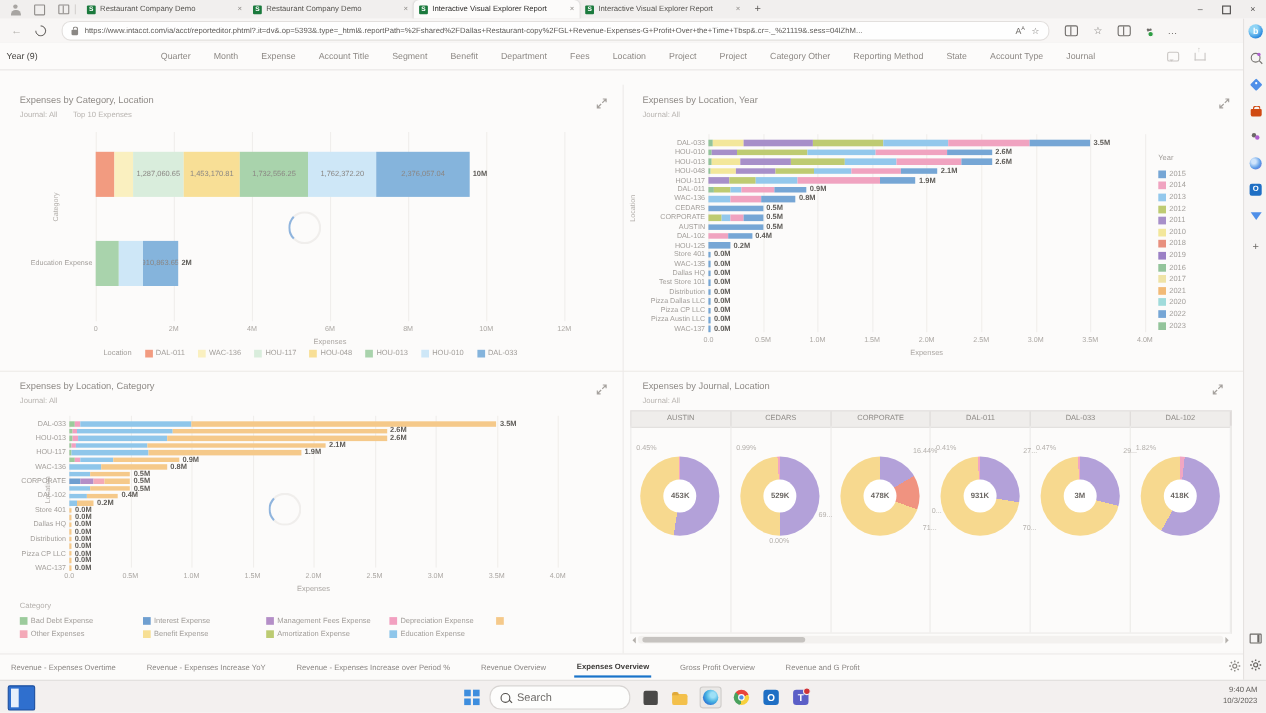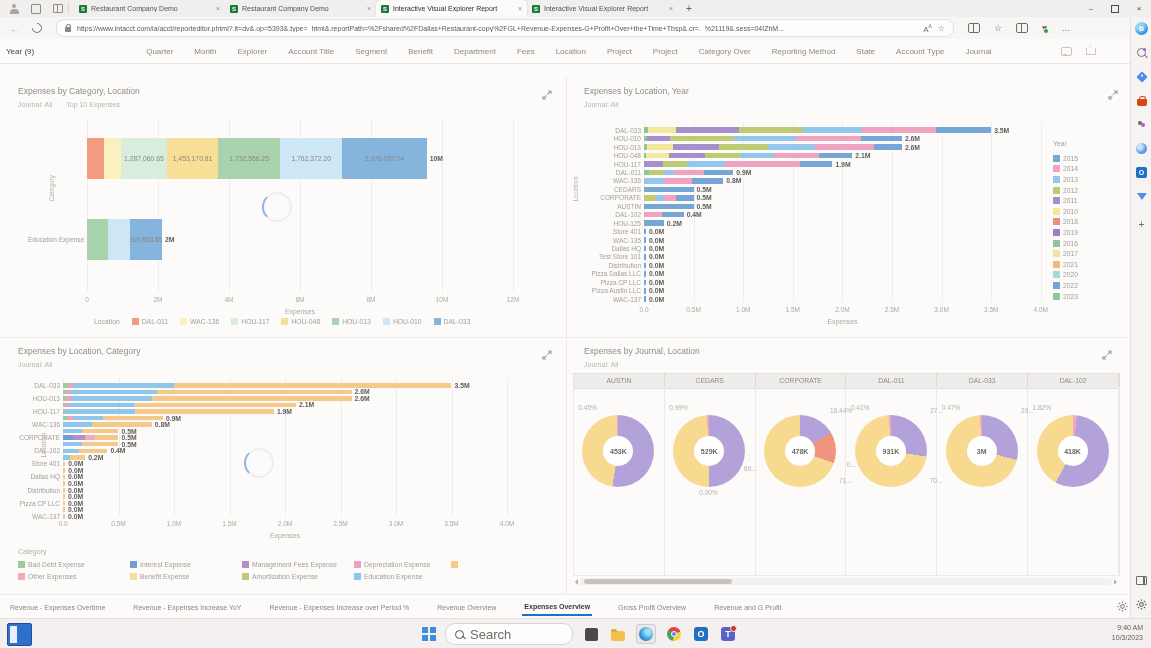--- a/index.html
+++ b/index.html
@@ -108,21 +108,21 @@
   
   #taskbar{position:absolute;left:0;top:618px;width:1151px;height:30px;background:#f3f0ef;border-top:1px solid #e2dfdd;}
   #startapp{position:absolute;left:7px;top:4px;width:23px;height:21px;background:#2f6fce;border-radius:2px;border:1px solid #1d4f9e;}
   #startapp:after{content:"";position:absolute;left:2px;top:2px;width:7px;height:17px;background:#e8f0fb;}
   #tb-center{position:absolute;left:422px;top:0;height:30px;display:flex;align-items:center;gap:9px;}
   .winlogo{width:14px;height:14px;display:grid;grid-template-columns:6px 6px;grid-template-rows:6px 6px;gap:1.5px;}
   .winlogo span{background:#3e8ede;}
   #searchpill{width:108px;height:20px;background:#fdfdfc;border:1px solid #d8d5d3;border-radius:10px;display:flex;align-items:center;gap:6px;padding:0 9px;}
   #searchpill .mag{border-color:#55524f;}
   #searchpill .mag:after{background:#55524f;}
-  #search-label{font-size:13px;color:#6e6b68;}
+  #search-label{font-size:10px;color:#6e6b68;}
   .appic{width:18px;height:18px;display:flex;align-items:center;justify-content:center;position:relative;border-radius:3px;}
   .appic.active{background:#eae8e6;border:1px solid #cfccca;}
   .app-dark{width:13px;height:13px;background:#4a4948;border-radius:2px;}
   .folder{width:14px;height:10px;background:#f3c04b;border-radius:1px 2px 2px 2px;position:relative;margin-top:3px;}
   .folder:before{content:"";position:absolute;left:0;top:-2px;width:6px;height:3px;background:#e0a93a;border-radius:2px 2px 0 0;}
   .edgeic{width:14px;height:14px;border-radius:50%;background:radial-gradient(circle at 65% 35%,#9de0f7 0 18%,#46b1e1 48%,#2b6fd4 78%,#234fae 100%);}
   .chromeic{width:14px;height:14px;border-radius:50%;background:conic-gradient(from -50deg,#e8453c 0 33%,#f7d03c 33% 66%,#4aa15d 66% 100%);position:relative;}
   .chromeic:after{content:"";position:absolute;inset:4px;background:#4f8fe8;border:1.5px solid #fff;border-radius:50%;}
   .outlookapp{width:14px;height:14px;background:#1f6fc4;border-radius:3px;color:#fff;font-size:9px;font-weight:bold;display:flex;align-items:center;justify-content:center;}
   .teamsic{width:14px;height:14px;background:#5b5fc7;border-radius:3px;color:#fff;font-size:9px;font-weight:bold;display:flex;align-items:center;justify-content:center;position:relative;}
@@ -192,30 +192,30 @@
     <span class="tb-ic greendot">♥</span>
     <span class="tb-ic">…</span>
   </div>
 
   <div id="content">
     <div id="filterbar">
       <span id="filter-left">Year (9)</span>
       <div id="filter-items">
           <span class="filter-item">Quarter</span>
           <span class="filter-item">Month</span>
-          <span class="filter-item">Explorer</span>
+          <span class="filter-item">Expense</span>
           <span class="filter-item">Account Title</span>
           <span class="filter-item">Segment</span>
           <span class="filter-item">Benefit</span>
           <span class="filter-item">Department</span>
           <span class="filter-item">Fees</span>
           <span class="filter-item">Location</span>
           <span class="filter-item">Project</span>
           <span class="filter-item">Project</span>
-          <span class="filter-item">Category Over</span>
+          <span class="filter-item">Category Other</span>
           <span class="filter-item">Reporting Method</span>
           <span class="filter-item">State</span>
           <span class="filter-item">Account Type</span>
           <span class="filter-item">Journal</span>
         </div>
       <div id="filter-right">
         <span class="commentic"></span>
         <span class="shareic"></span>
       </div>
     </div>

